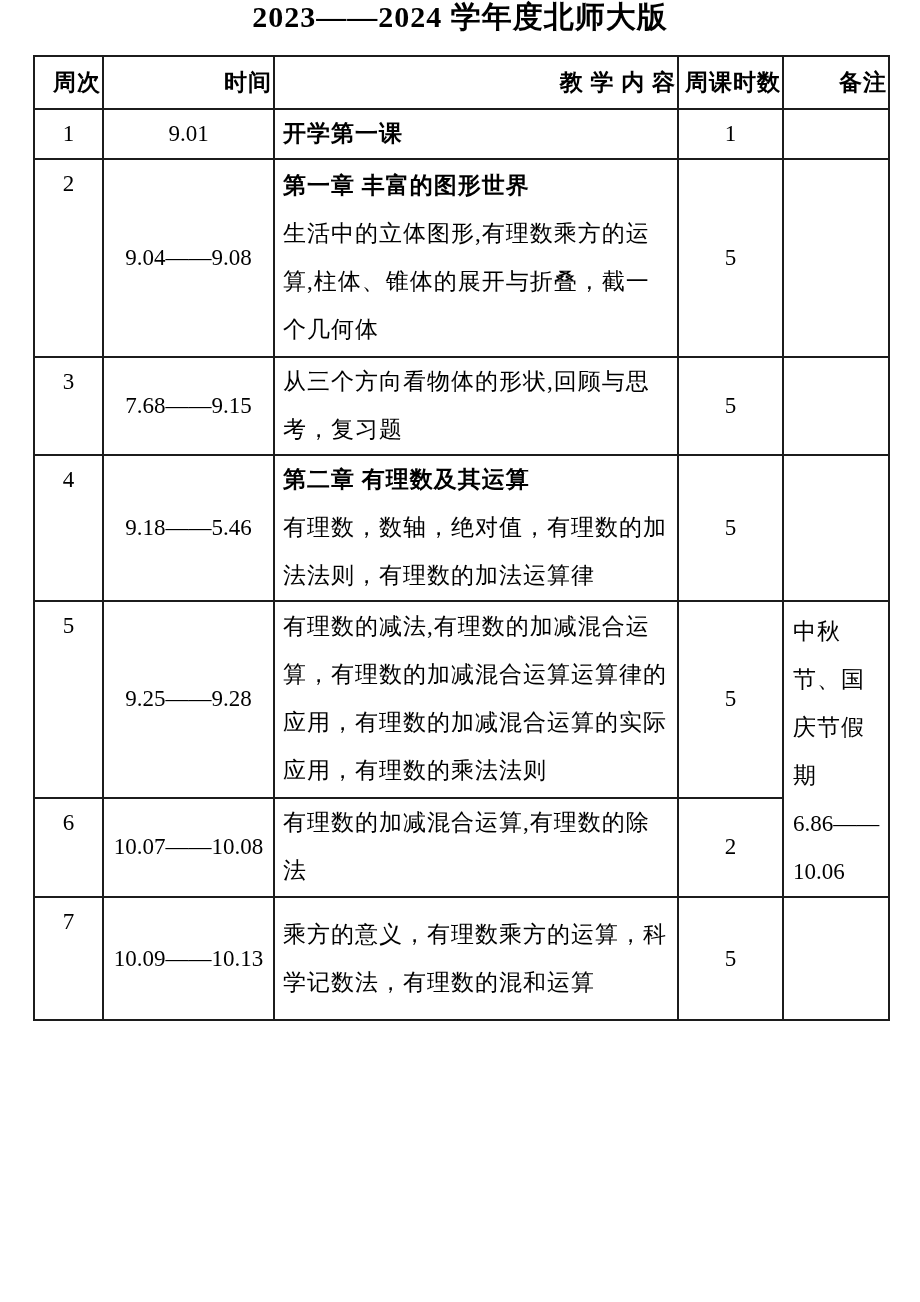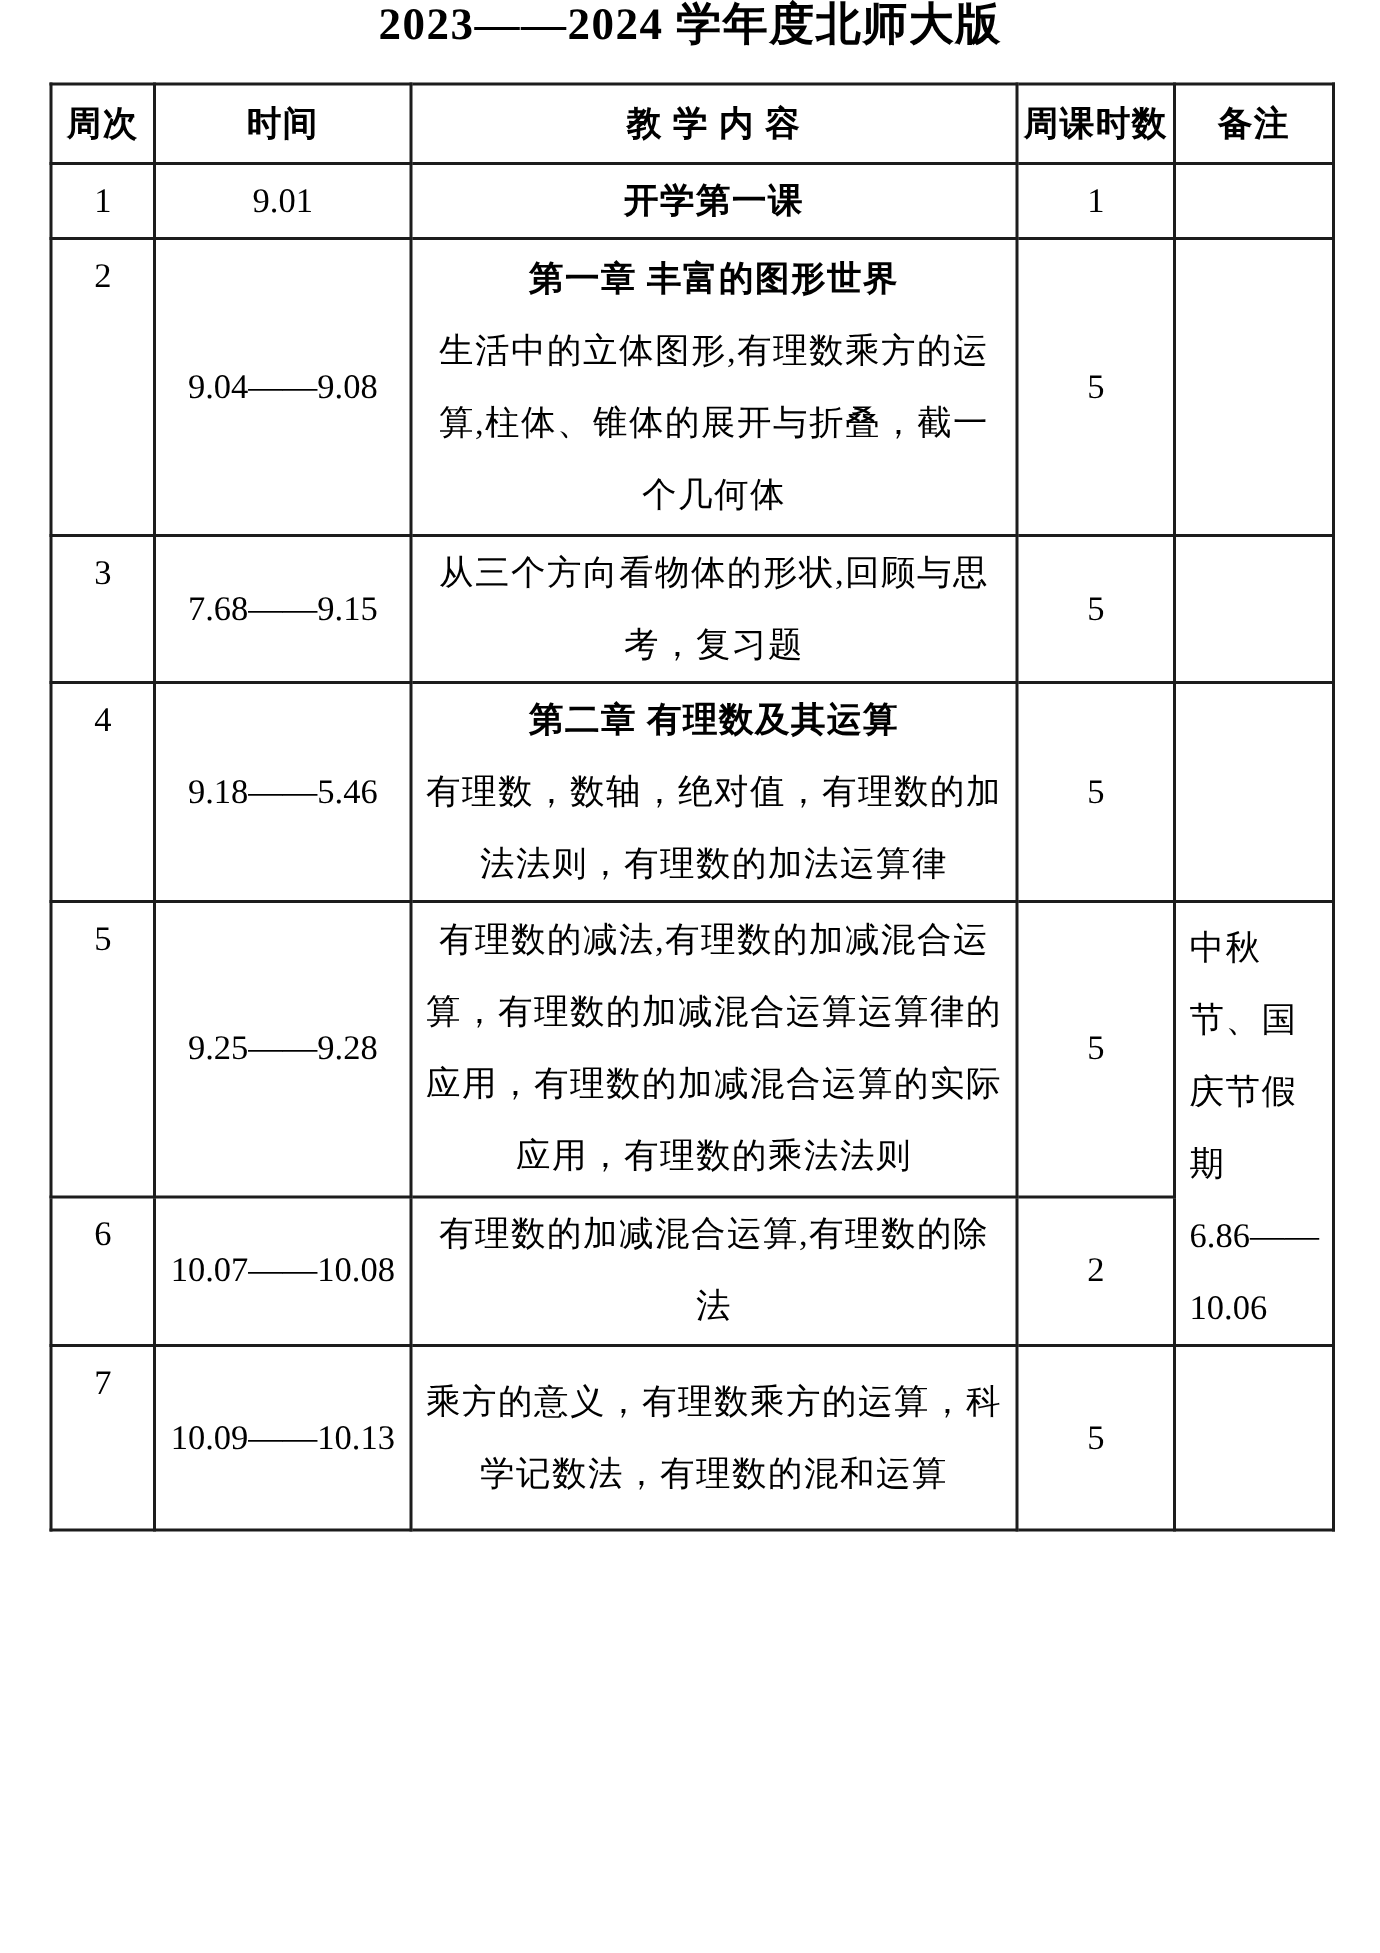--- a/index.html
+++ b/index.html
@@ -34,37 +34,37 @@
     margin: 21px 0 0 33px;
   }
   .schedule th, .schedule td {
     border: 2px solid #1c1c1c;
     box-sizing: border-box;
     font-size: 23px;
     overflow: hidden;
   }
   .schedule th {
     font-weight: bold;
-    text-align: center;
+    text-align: right;
     vertical-align: middle;
     letter-spacing: 1px;
   }
   td.week-cell {
     text-align: center;
     vertical-align: top;
     padding-top: 11px;
   }
   td.time-cell {
     text-align: center;
     vertical-align: middle;
     white-space: nowrap;
     margin-left: 36px;
   }
   td.content-cell {
-    text-align: center;
+    text-align: left;
     vertical-align: middle;
     padding: 0 8px;
     line-height: 48px;
     word-break: break-all;
     letter-spacing: 1px;
     margin-top: 37px;
   }
   td.hours-cell {
     text-align: center;
     vertical-align: middle;

